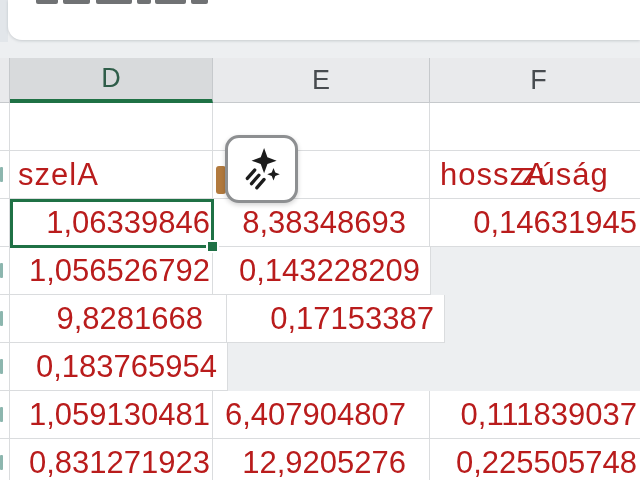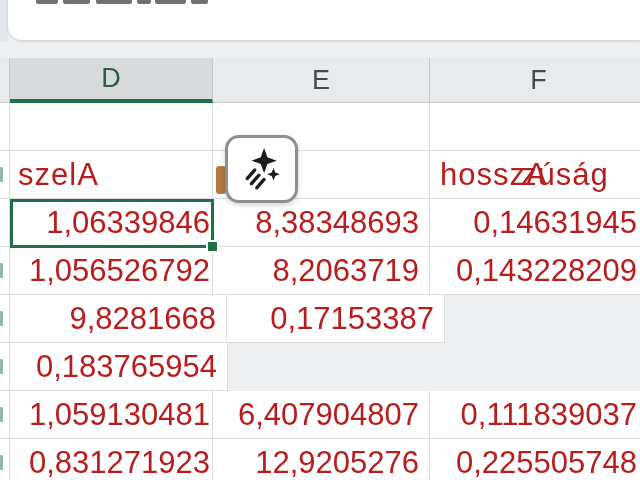--- a/index.html
+++ b/index.html
@@ -32,21 +32,21 @@
   .rows{position:absolute;left:0;top:103px;width:648px;}
   .row{display:flex;height:48px;}
   .cell{
     box-sizing:border-box;background:#ffffff;
     border-right:1px solid #dadcde;border-bottom:1px solid #dadcde;
     display:flex;align-items:center;
     font-size:31px;color:#b91c1c;white-space:nowrap;overflow:visible;
   }
   .sliver{width:10px;position:relative;}
   .num{justify-content:flex-end;padding-right:2px;}
-  .w-e.num{padding-right:10px;}
+  .w-e.num{padding-right:23px;}
   .w-f.num{padding-right:10px;}
   .label{justify-content:flex-start;padding-left:8px;letter-spacing:1px;}
   .speck{position:absolute;left:0;top:16px;width:3px;height:15px;background:#4e8f83;opacity:.65;border-radius:1px;}
 
   
   .e-label-frag{position:absolute;left:308px;letter-spacing:1px;}
 
   
   .selection{
     position:absolute;left:10px;top:199px;width:204px;height:49px;
@@ -116,21 +116,20 @@
     <div class="cell w-d num">1,06339846</div>
     <div class="cell w-e num">8,38348693</div>
     <div class="cell w-f num">0,14631945</div>
   </div>
 
   <div class="row">
     <div class="cell sliver">
         <span class="speck"></span>
       </div>
     <div class="cell w-d num">1,056526792</div>
-    <div class="cell w-e num">8,2063719</div>
     <div class="cell w-f num">0,143228209</div>
   </div>
 
   <div class="row">
     <div class="cell sliver">
         <span class="speck"></span>
       </div>
     <div class="cell w-e num">9,8281668</div>
     <div class="cell w-f num">0,17153387</div>
   </div>

